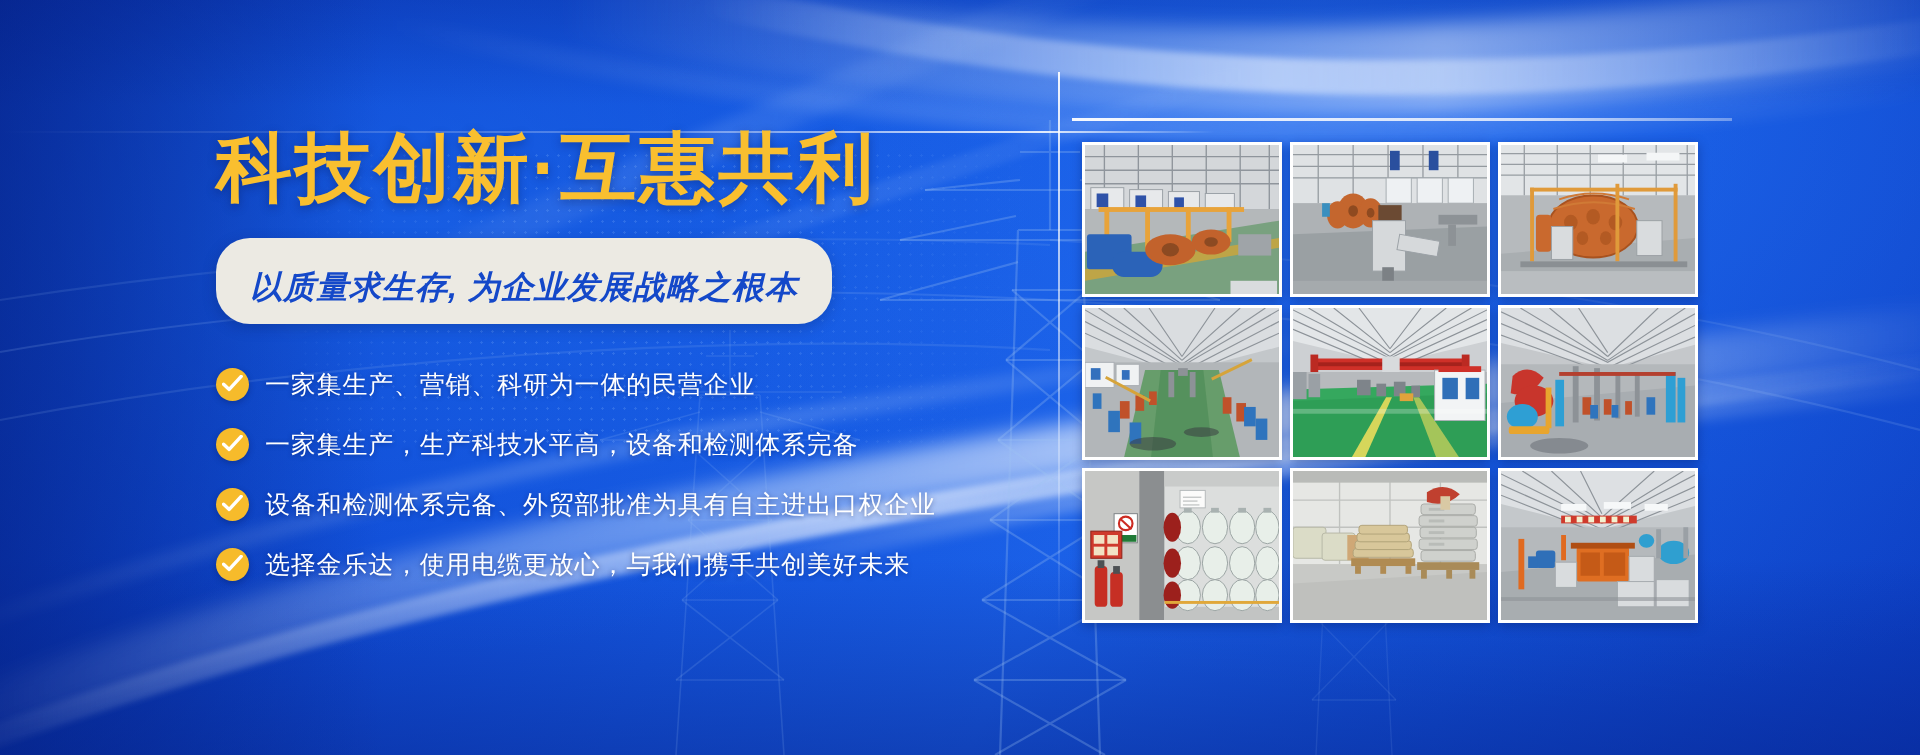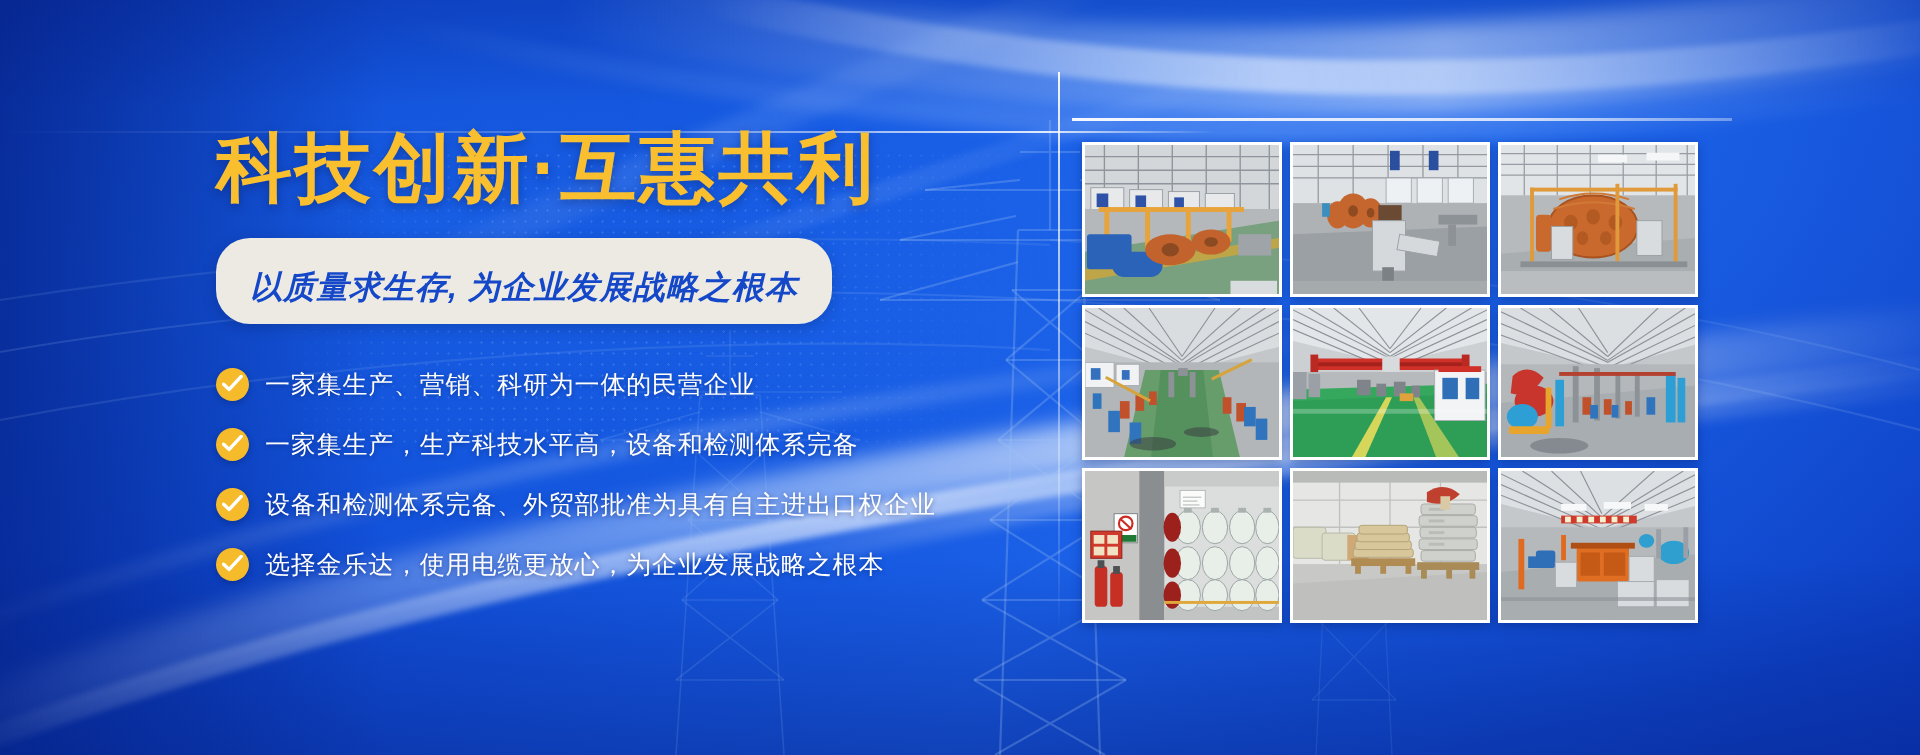--- a/index.html
+++ b/index.html
@@ -286,21 +286,21 @@
         </span>
         <span class="bullet-text">设备和检测体系完备、外贸部批准为具有自主进出口权企业</span>
       </div>
 
       <div class="bullet">
         <span class="check">
           <svg width="21" height="19" viewBox="0 0 21 19">
             <path d="M1.6 9.2 L7.2 14.4 L19.2 1.4" fill="none" stroke="#ffffff" stroke-width="3.4" stroke-linecap="round" stroke-linejoin="round"></path>
           </svg>
         </span>
-        <span class="bullet-text">选择金乐达，使用电缆更放心，为企业发展战略之根本</span>
+        <span class="bullet-text">选择金乐达，使用电缆更放心，与我们携手共创美好未来</span>
       </div>
 
     </div>
   </div>
 
   <div class="gallery">
 
     <div class="photo">
       <svg class="scene" viewBox="0 0 200 155" preserveAspectRatio="none">
         <rect width="200" height="155" fill="#b9bcc0"></rect>

